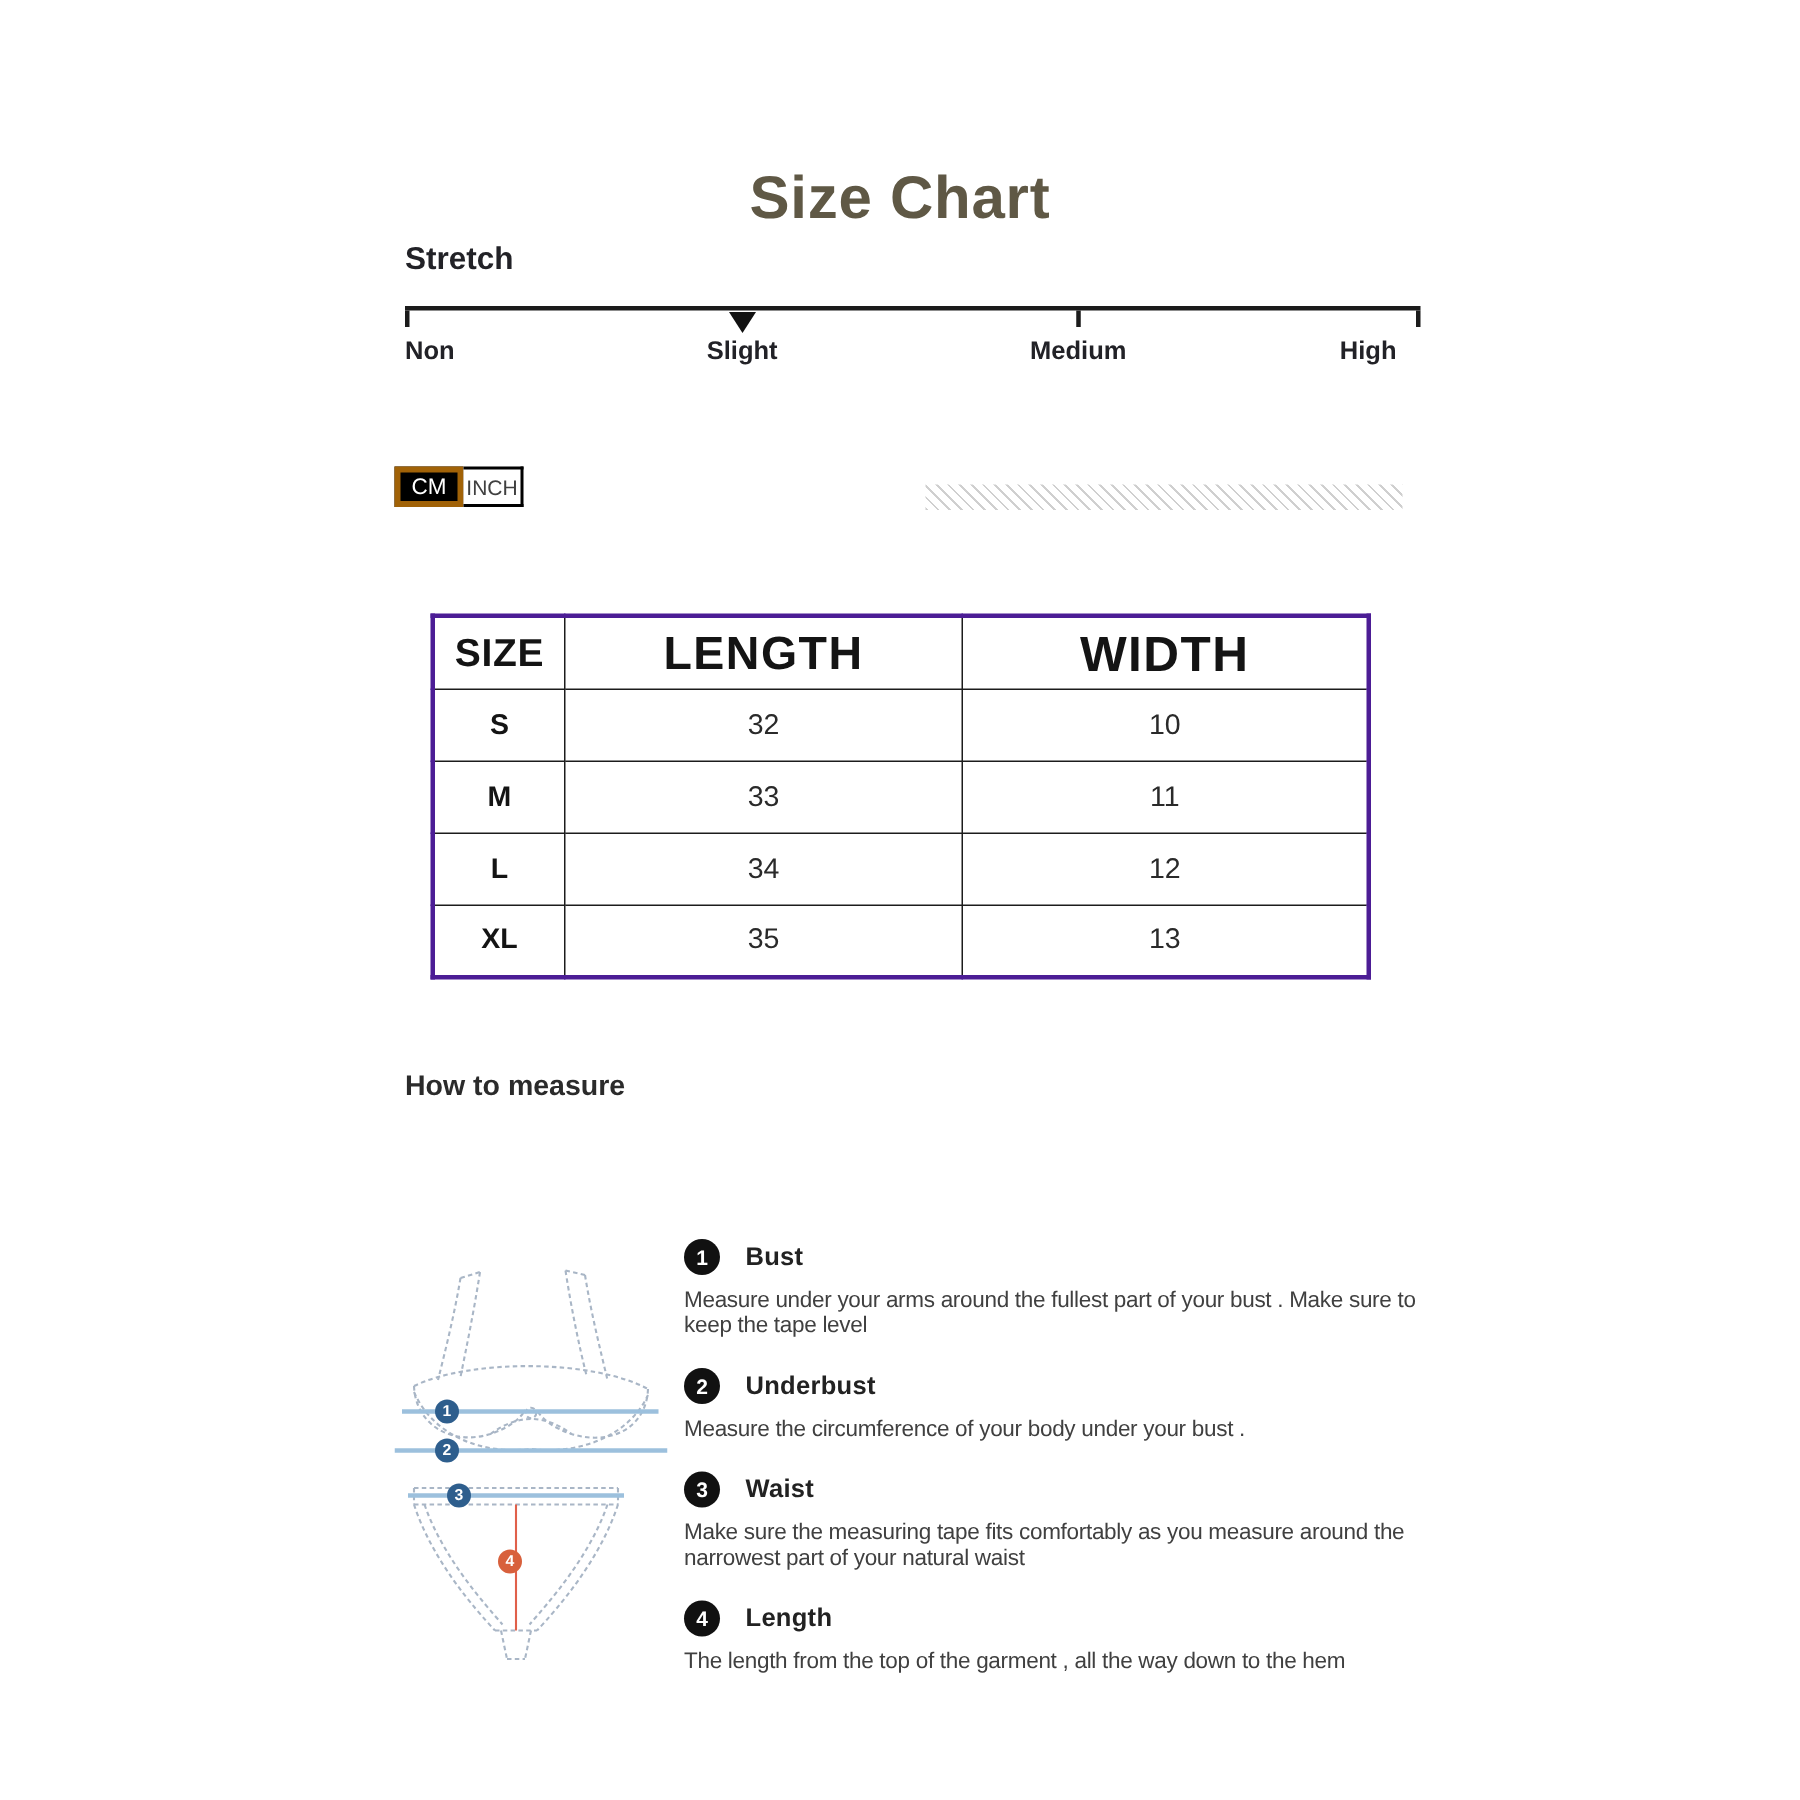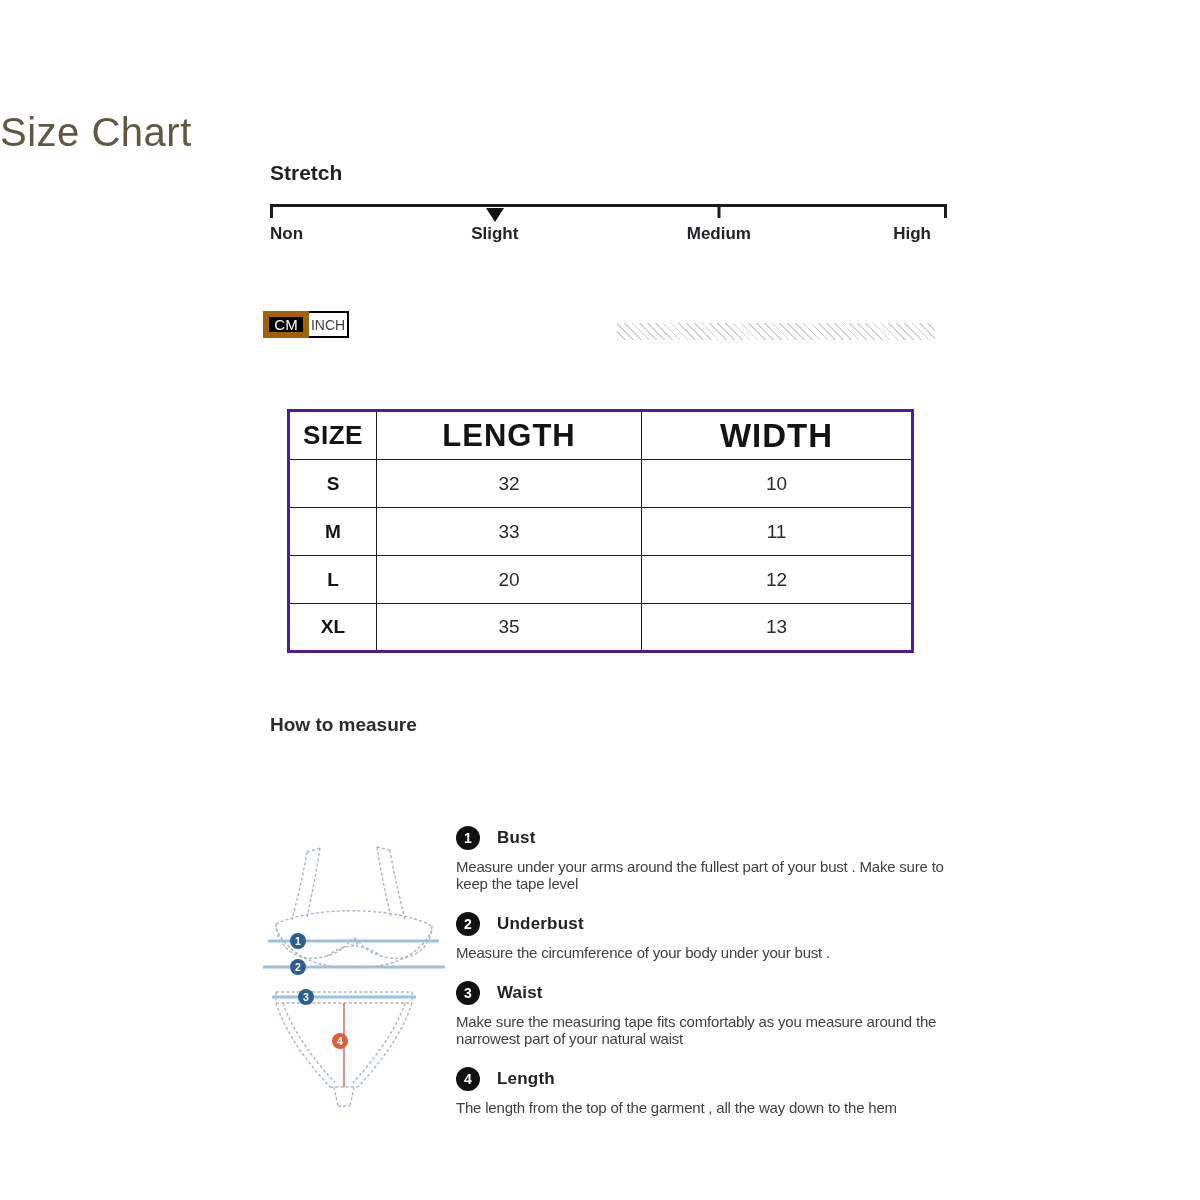--- a/index.html
+++ b/index.html
@@ -5,21 +5,21 @@
   * { margin:0; padding:0; box-sizing:border-box; }
   html,body { background:#ffffff; }
   .page {
     position:relative; width:1200px; height:1200px; background:#ffffff;
     font-family:"Liberation Sans", sans-serif; color:#1f1f1f; overflow:hidden;
   }
 
   
   .title {
     position:absolute; top:110px; left:0; width:100%;
-    font-size:40px; font-weight:400;
+    text-align:center; font-size:40px; font-weight:700;
     color:#5f5845; letter-spacing:0.5px;
   }
 
   
   .stretch-label {
     position:absolute; top:161px; left:270px;
     font-size:21px; font-weight:700; color:#222227;
   }
   .scale {
     position:absolute; top:204px; left:270px; width:677px; height:16px;
@@ -46,21 +46,21 @@
   .lbl-1 { left:33.2%; transform:translateX(-50%); }
   .lbl-2 { left:66.3%; transform:translateX(-50%); }
   .lbl-3 { right:16px; }
 
   
   .unit-toggle { position:absolute; top:311px; left:263px; display:flex; }
   .unit-btn {
     height:27px; display:flex; align-items:center; justify-content:center;
     font-size:15px; font-weight:500; cursor:pointer;
   }
-  .unit-cm   { width:46px; background:#000000; color:#ffffff; border:6px solid #a16207; }
+  .unit-cm   { width:46px; background:#000000; color:#ffffff; border:4px solid #a16207; }
   .unit-inch { width:40px; background:#ffffff; color:#404040; border:2px solid #000000; border-left:none; font-size:14px; }
   .hatch {
     position:absolute; top:323px; left:617px; width:318px; height:17px;
     background:repeating-linear-gradient(45deg,#c7c7c7 0,#c7c7c7 1.2px,transparent 1.2px,transparent 5.5px);
     opacity:0.85;
   }
 
   
   .size-table {
     position:absolute; top:409px; left:287px; width:624px;
@@ -167,21 +167,21 @@
         <td class="val">32</td>
         <td class="val">10</td>
       </tr>
       <tr>
         <td class="row-size">M</td>
         <td class="val">33</td>
         <td class="val">11</td>
       </tr>
       <tr>
         <td class="row-size">L</td>
-        <td class="val">20</td>
+        <td class="val">34</td>
         <td class="val">12</td>
       </tr>
       <tr>
         <td class="row-size">XL</td>
         <td class="val">35</td>
         <td class="val">13</td>
       </tr>
     </tbody>
   </table>
 

